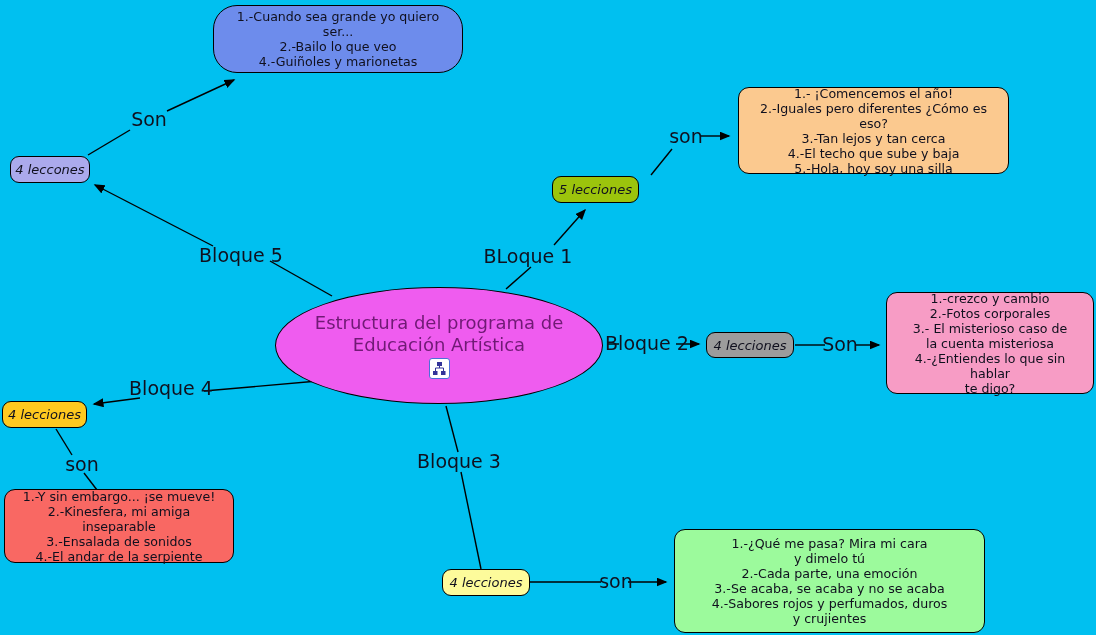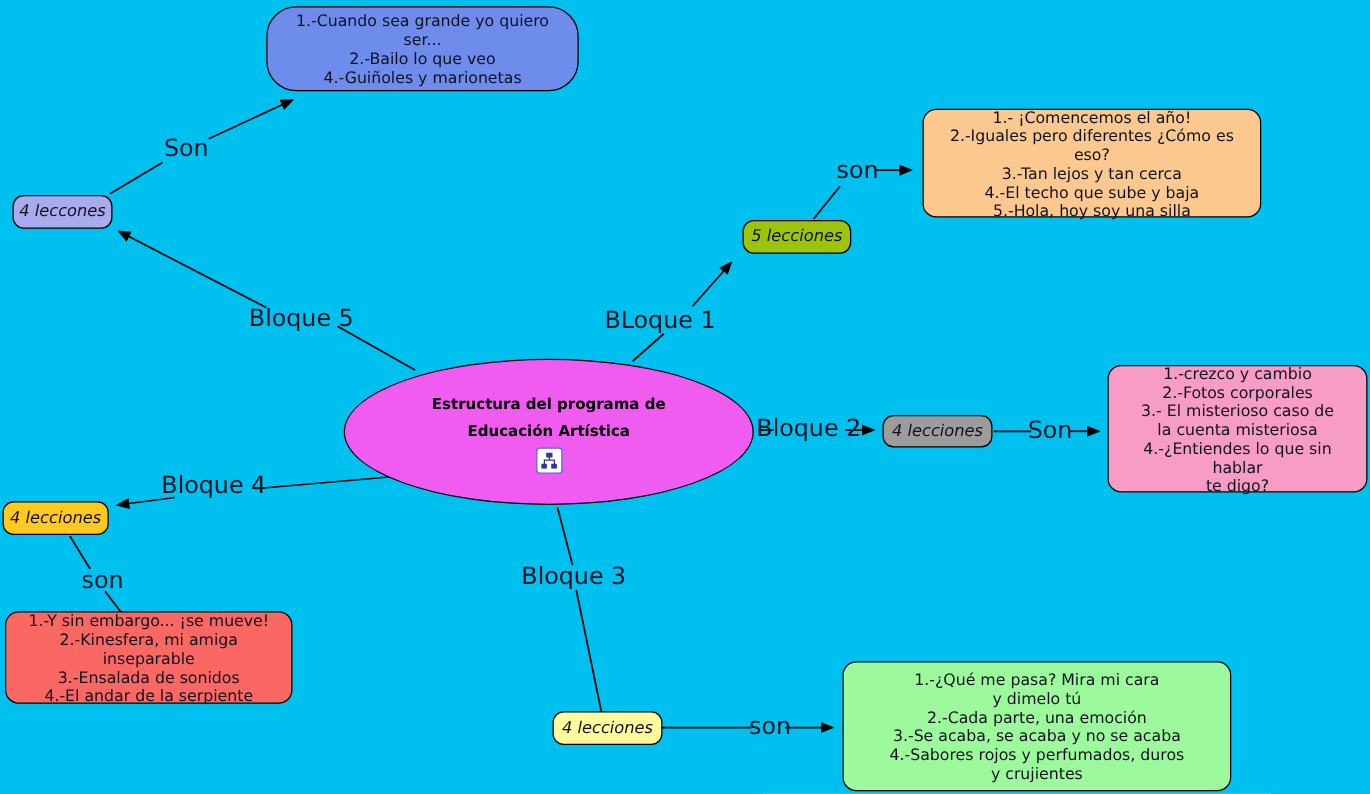--- a/index.html
+++ b/index.html
@@ -25,21 +25,21 @@
     font-size:13px;white-space:nowrap;font-style:italic;
   }
   .edgelabel{
     position:absolute;z-index:2;transform:translate(-50%,-50%);
     font-size:19px;white-space:nowrap;
   }
   #center-ellipse{
     position:absolute;z-index:2;left:275px;top:287px;width:328px;height:117px;
     box-sizing:border-box;border:1.7px solid #000;border-radius:50%;
     display:flex;flex-direction:column;align-items:center;justify-content:center;
-    text-align:center;font-weight:bold;font-size:12px;line-height:22px;color:#000000;
+    text-align:center;font-weight:normal;font-size:18px;line-height:22px;color:#701a75;
   }
   #center-icon{
     width:19px;height:19px;margin-top:2px;
     background:#fff;border:1.2px solid #4d6fd9;border-radius:3px;
     display:flex;align-items:center;justify-content:center;
   }
 </style>
 </head>
 <body>
 
@@ -103,21 +103,21 @@
     <span>4 leccones</span>
   </div>
   <div class="edgelabel" style="left:149px;top:119px;">Son</div>
   <div class="listbox" style="left: 213px; top: 5px; width: 250px; height: 68px; background-color: rgb(109, 140, 236); border-radius: 24px;">
     <div>1.-Cuando sea grande yo quiero ser...</div>
     <div>2.-Bailo lo que veo</div>
     <div>4.-Guiñoles y marionetas</div>
   </div>
 
   <div class="edgelabel" style="left:528px;top:256px;">BLoque 1</div>
-  <div class="countnode" style="left: 594px; top: 176px; width: 87px; height: 27px; background-color: rgb(156, 196, 12);">
+  <div class="countnode" style="left: 552px; top: 176px; width: 87px; height: 27px; background-color: rgb(156, 196, 12);">
     <span>5 lecciones</span>
   </div>
   <div class="edgelabel" style="left:686px;top:136px;">son</div>
   <div class="listbox" style="left: 738px; top: 87px; width: 271px; height: 87px; background-color: rgb(251, 201, 143);">
     <div>1.- ¡Comencemos el año!</div>
     <div>2.-Iguales pero diferentes ¿Cómo es eso?</div>
     <div>3.-Tan lejos y tan cerca</div>
     <div>4.-El techo que sube y baja</div>
     <div>5.-Hola, hoy soy una silla</div>
   </div>

